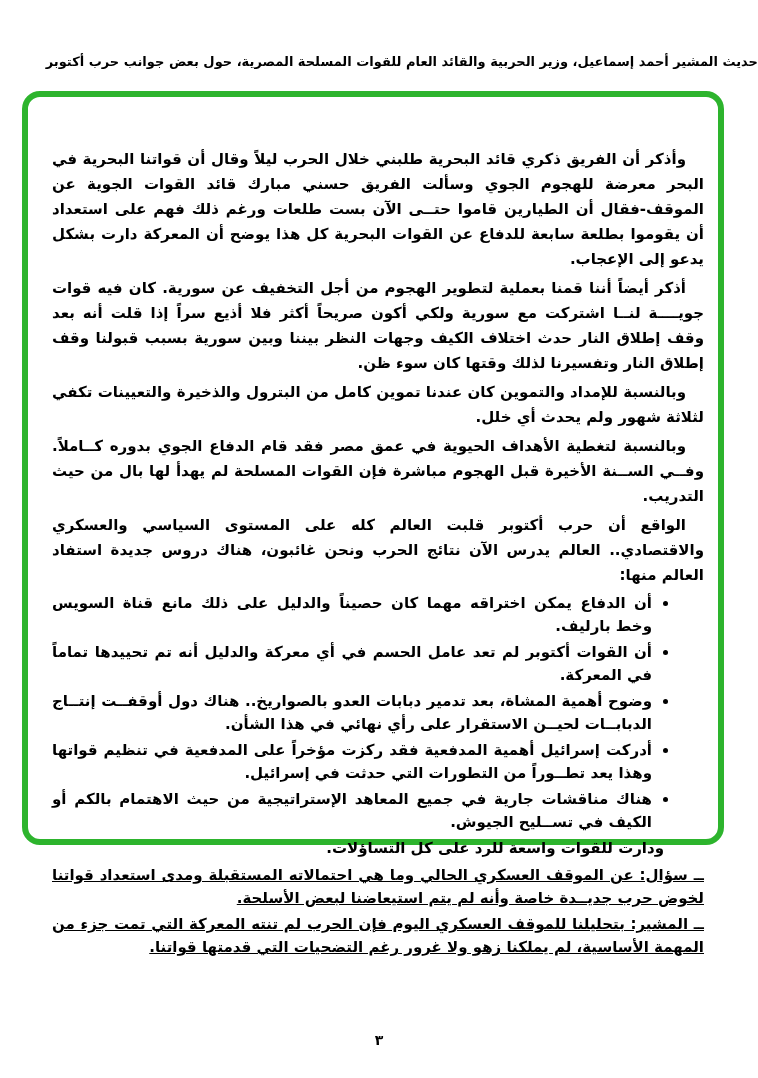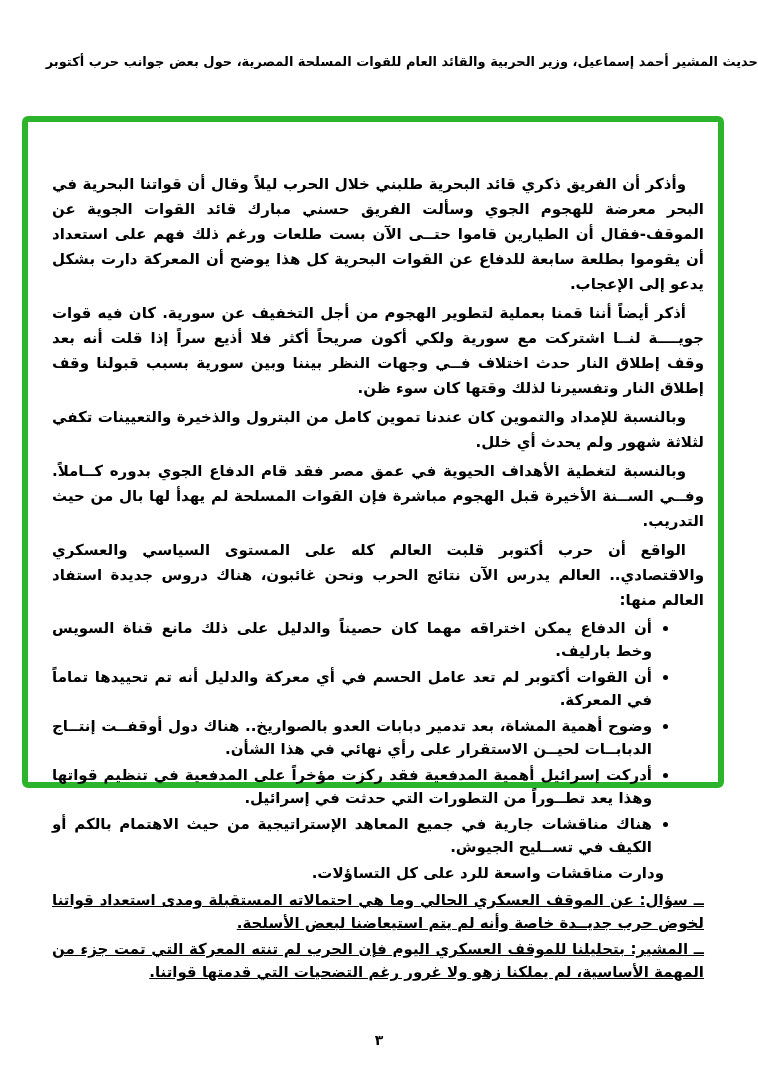--- a/index.html
+++ b/index.html
@@ -25,25 +25,24 @@
     font-size: 13px;
     font-weight: 700;
     letter-spacing: 0px;
     white-space: nowrap;
   }
   .frame {
     position: absolute;
     left: 22px;
     top: 91px;
     width: 702px;
-    height: 672px;
+    height: 754px;
     border: 6px solid #2db42d;
-    border-radius: 6px;
+    border-radius: 18px;
     box-sizing: border-box;
-    margin-top: 25px;
   }
   .content {
     position: absolute;
     top: 50px;
     right: 14px;
     left: 24px;
     direction: rtl;
     text-align: justify;
     font-size: 15px;
     font-weight: 700;
@@ -86,33 +85,33 @@
 </style>
 </head>
 <body>
 
 <div class="doc-header">حديث المشير أحمد إسماعيل، وزير الحربية والقائد العام للقوات المسلحة المصرية، حول بعض جوانب حرب أكتوبر</div>
 
 <div class="frame">
   <div class="content">
 
     <p class="para">وأذكر أن الفريق ذكري قائد البحرية طلبني خلال الحرب ليلاً وقال أن قواتنا البحرية في البحر معرضة للهجوم الجوي وسألت الفريق حسني مبارك قائد القوات الجوية عن الموقف-فقال أن الطيارين قاموا حتــى الآن بست طلعات ورغم ذلك فهم على استعداد أن يقوموا بطلعة سابعة للدفاع عن القوات البحرية كل هذا يوضح أن المعركة دارت بشكل يدعو إلى الإعجاب.</p>
-    <p class="para">أذكر أيضاً أننا قمنا بعملية لتطوير الهجوم من أجل التخفيف عن سورية. كان فيه قوات جويــــة لنــا اشتركت مع سورية ولكي أكون صريحاً أكثر فلا أذيع سراً إذا قلت أنه بعد وقف إطلاق النار حدث اختلاف فــي وجهات النظر بيننا وبين سورية بسبب قبولنا وقف إطلاق النار وتفسيرنا لذلك وقتها كان سوء ظن.</p>
+    <p class="para">أذكر أيضاً أننا قمنا بعملية لتطوير الهجوم من أجل التخفيف عن سورية. كان فيه قوات جويــــة لنــا اشتركت مع سورية ولكي أكون صريحاً أكثر فلا أذيع سراً إذا قلت أنه بعد وقف إطلاق النار حدث اختلاف الكيف وجهات النظر بيننا وبين سورية بسبب قبولنا وقف إطلاق النار وتفسيرنا لذلك وقتها كان سوء ظن.</p>
     <p class="para">وبالنسبة للإمداد والتموين كان عندنا تموين كامل من البترول والذخيرة والتعيينات تكفي لثلاثة شهور ولم يحدث أي خلل.</p>
     <p class="para">وبالنسبة لتغطية الأهداف الحيوية في عمق مصر فقد قام الدفاع الجوي بدوره كــاملاً. وفــي الســنة الأخيرة قبل الهجوم مباشرة فإن القوات المسلحة لم يهدأ لها بال من حيث التدريب.</p>
     <p class="para">الواقع أن حرب أكتوبر قلبت العالم كله على المستوى السياسي والعسكري والاقتصادي.. العالم يدرس الآن نتائج الحرب ونحن غائبون، هناك دروس جديدة استفاد العالم منها:</p>
 
     <ul class="bullets">
       <li>أن الدفاع يمكن اختراقه مهما كان حصيناً والدليل على ذلك مانع قناة السويس وخط بارليف.</li>
       <li>أن القوات أكتوبر لم تعد عامل الحسم في أي معركة والدليل أنه تم تحييدها تماماً في المعركة.</li>
       <li>وضوح أهمية المشاة، بعد تدمير دبابات العدو بالصواريخ.. هناك دول أوقفــت إنتــاج الدبابــات لحيــن الاستقرار على رأي نهائي في هذا الشأن.</li>
       <li>أدركت إسرائيل أهمية المدفعية فقد ركزت مؤخراً على المدفعية في تنظيم قواتها وهذا يعد تطــوراً من التطورات التي حدثت في إسرائيل.</li>
       <li>هناك مناقشات جارية في جميع المعاهد الإستراتيجية من حيث الاهتمام بالكم أو الكيف في تســليح الجيوش.</li>
     </ul>
 
-    <p class="closing">ودارت مناقشات واسعة للرد على كل التساؤلات.</p>
+    <p class="closing">ودارت للقوات واسعة للرد على كل التساؤلات.</p>
     <p class="qa">ــ سؤال: عن الموقف العسكري الحالي وما هي احتمالاته المستقبلة ومدى استعداد قواتنا لخوض حرب جديــدة خاصة وأنه لم يتم استيعاضنا لبعض الأسلحة.</p>
     <p class="qa">ــ المشير: بتحليلنا للموقف العسكري اليوم فإن الحرب لم تنته المعركة التي تمت جزء من المهمة الأساسية، لم يملكنا زهو ولا غرور رغم التضحيات التي قدمتها قواتنا.</p>
 
   </div>
 </div>
 
 <div class="page-number">٣</div>
 
 </body></html>

